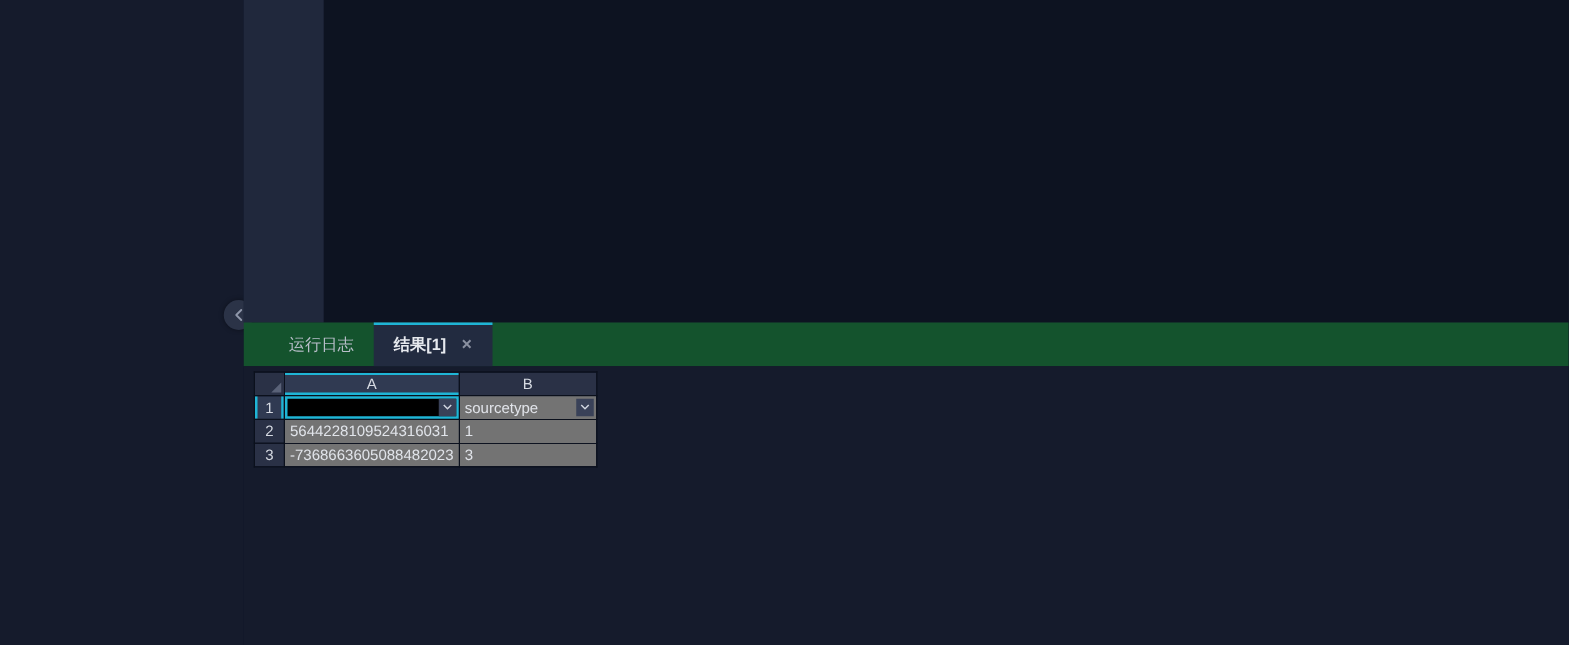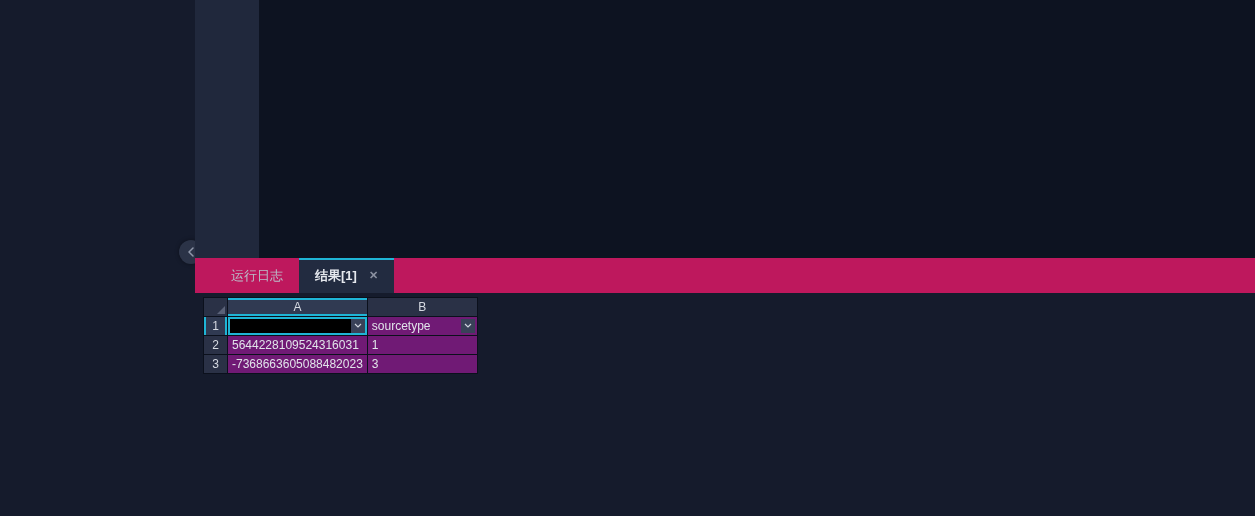--- a/index.html
+++ b/index.html
@@ -56,21 +56,21 @@
     height: 100%;
     background: #20283c;
   }
   .editor-body {
     flex: 1;
     height: 100%;
     background: #0d1321;
   }
   .tab-bar {
     height: 35px;
-    background: #be185d;
+    background: #14532d;
     display: flex;
     align-items: stretch;
     padding-left: 20px;
   }
   .tab {
     display: flex;
     align-items: center;
     padding: 0 16px;
     color: #b9bfca;
     font-size: 13px;
@@ -101,21 +101,21 @@
     background: #151b2c;
     padding-top: 4px;
     padding-left: 8px;
   }
   .grid {
     border-collapse: collapse;
     table-layout: fixed;
   }
   .grid td, .grid th {
     border: 1px solid #0b101c;
-    background: #701a75;
+    background: #737373;
     height: 19px;
     overflow: hidden;
     white-space: nowrap;
     text-overflow: clip;
     font-size: 12px;
     font-weight: normal;
   }
   .grid .corner {
     background: #2a3146;
     width: 24px;

